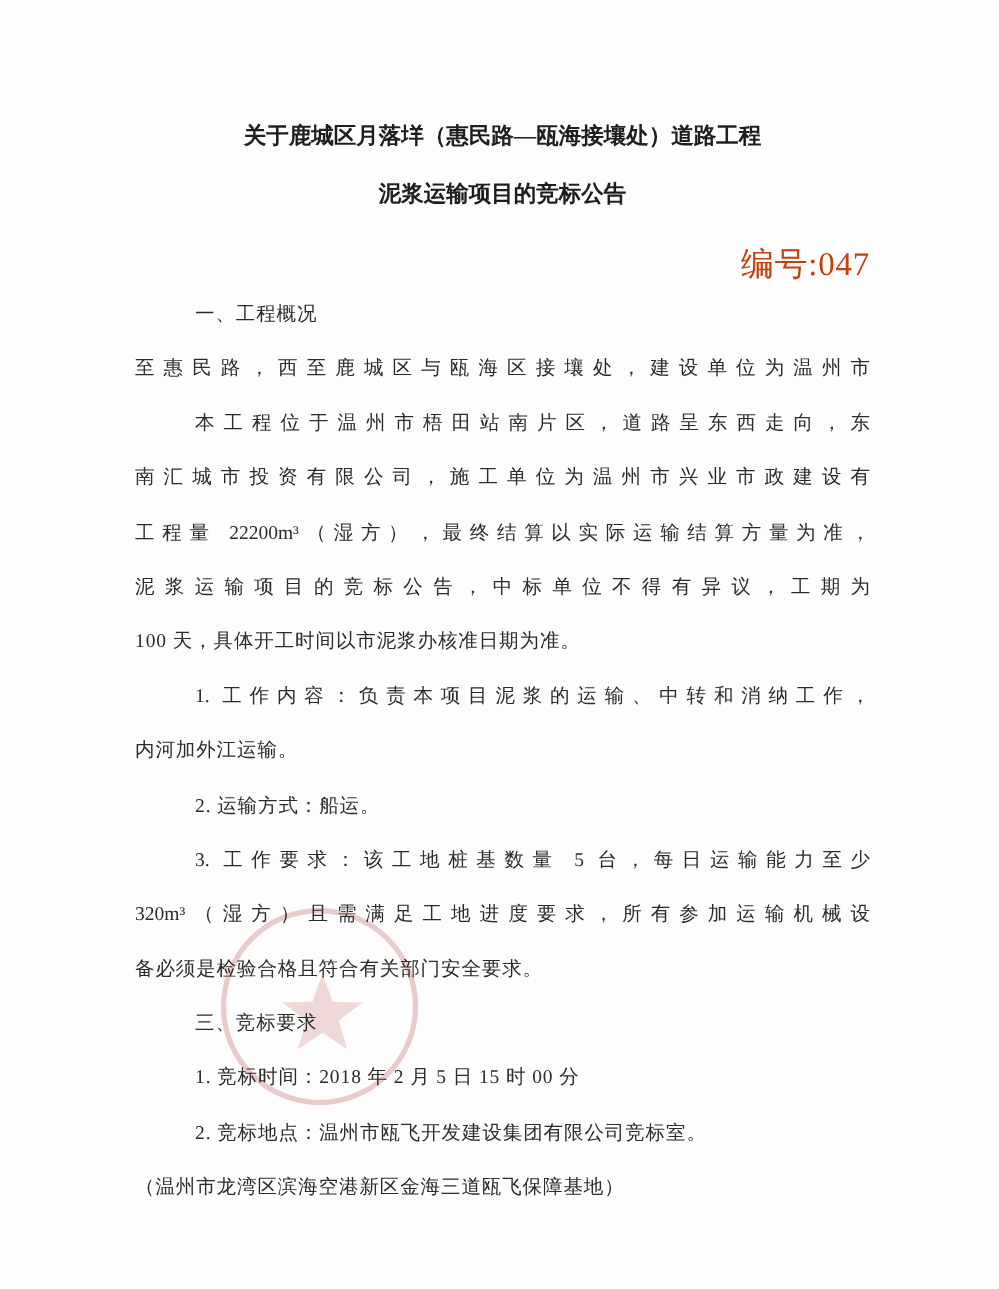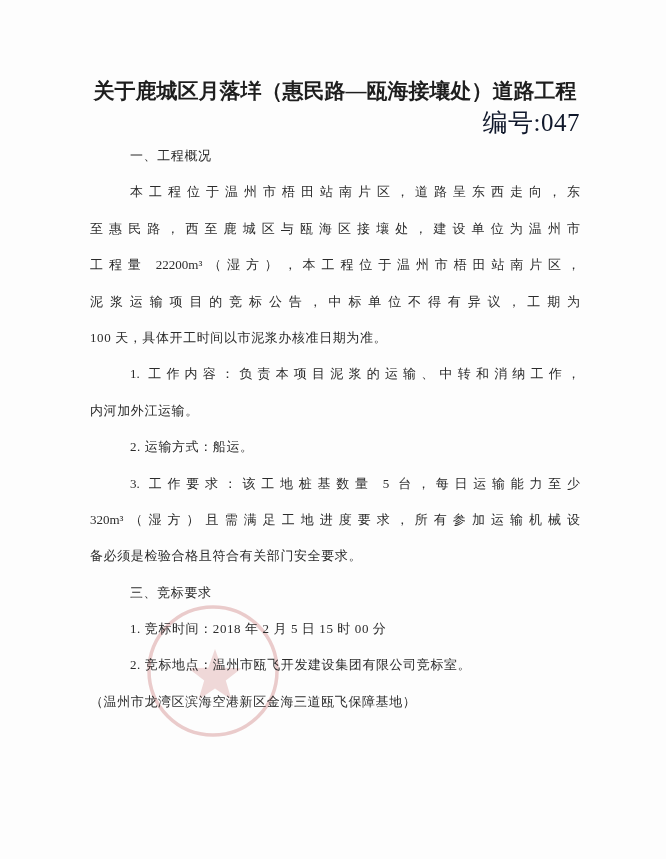--- a/index.html
+++ b/index.html
@@ -19,33 +19,33 @@
     position: absolute;
     left: 90px;
     top: 0;
     width: 490px;
   }
 
   .title {
     margin-top: 72px;
     text-align: center;
     font-weight: 700;
-    font-size: 21px;
+    font-size: 15px;
     line-height: 39px;
     color: #1e1e1e;
     letter-spacing: 0px;
   }
   .title .title-line { white-space: nowrap; }
 
   .doc-number {
-    margin-top: 2px;
+    margin-top: 16px;
     text-align: right;
-    font-size: 25px;
+    font-size: 22px;
     line-height: 20px;
-    color: #0f172a;
+    color: #c2410c;
     letter-spacing: 0.5px;
   }
 
   .body-lines { margin-top: 5px; }
 
   .line {
     height: 36.4px;
     line-height: 36.4px;
     font-size: 13px;
     letter-spacing: 0.6px;
@@ -76,29 +76,31 @@
 
   <svg class="stamp" viewBox="0 0 150 150" xmlns="http://www.w3.org/2000/svg">
     <circle cx="75" cy="73" r="64" fill="none" stroke-width="3.5" opacity="0.30" stroke="#c05858"></circle>
     <polygon points="77,51 83.7,69.8 103.6,70.3 87.8,82.5 93.5,101.7 77,90.4 60.5,101.7 66.2,82.5 50.4,70.3 70.3,69.8" opacity="0.22" fill="#c05858"></polygon>
   </svg>
 
   <div class="content">
 
     <div class="title">
       <div class="title-line">关于鹿城区月落垟（惠民路—瓯海接壤处）道路工程</div>
+      <div class="title-line">泥浆运输项目的竞标公告</div>
     </div>
 
     <div class="doc-number">编号:047</div>
 
     <div class="body-lines">
       <div class="line indent">一、工程概况</div>
+      <div class="line justify">至惠民路，西至鹿城区与瓯海区接壤处，建设单位为温州市</div>
       <div class="line indent justify">本工程位于温州市梧田站南片区，道路呈东西走向，东</div>
-      <div class="line justify">至惠民路，西至鹿城区与瓯海区接壤处，建设单位为温州市</div>
-      <div class="line justify">工程量 22200m³（湿方），本工程位于温州市梧田站南片区，</div>
+      <div class="line justify">南汇城市投资有限公司，施工单位为温州市兴业市政建设有</div>
+      <div class="line justify">工程量 22200m³（湿方），最终结算以实际运输结算方量为准，</div>
       <div class="line justify">泥浆运输项目的竞标公告，中标单位不得有异议，工期为</div>
       <div class="line">100 天，具体开工时间以市泥浆办核准日期为准。</div>
       <div class="line indent justify">1. 工作内容：负责本项目泥浆的运输、中转和消纳工作，</div>
       <div class="line">内河加外江运输。</div>
       <div class="line indent">2. 运输方式：船运。</div>
       <div class="line indent justify">3. 工作要求：该工地桩基数量 5 台，每日运输能力至少</div>
       <div class="line justify">320m³（湿方）且需满足工地进度要求，所有参加运输机械设</div>
       <div class="line">备必须是检验合格且符合有关部门安全要求。</div>
       <div class="line indent">三、竞标要求</div>
       <div class="line indent">1. 竞标时间：2018 年 2 月 5 日 15 时 00 分</div>

